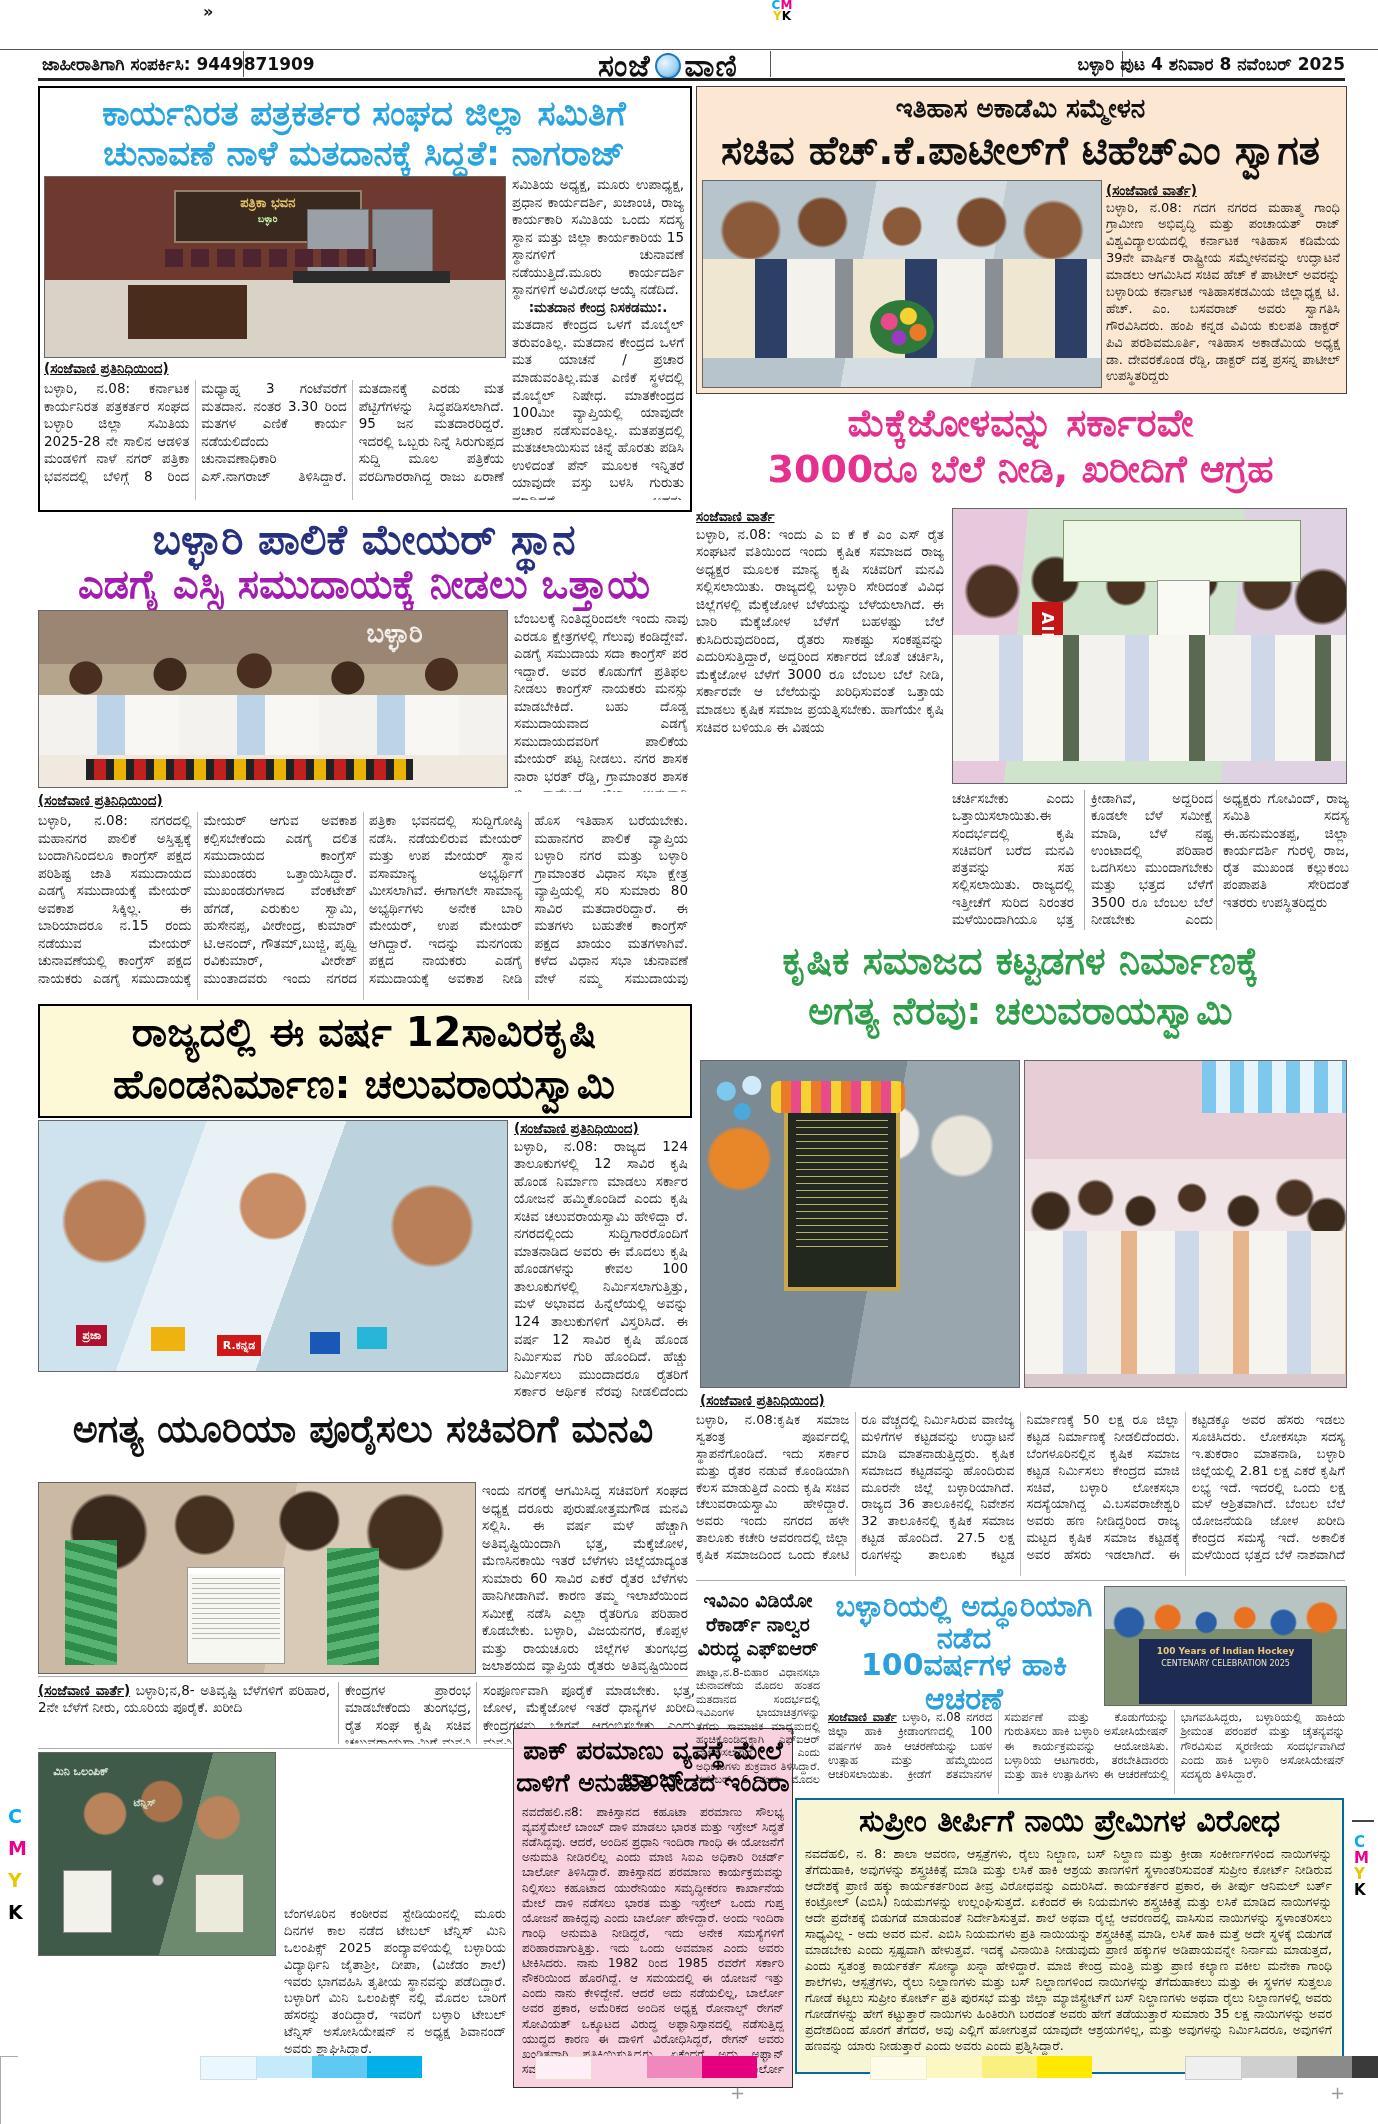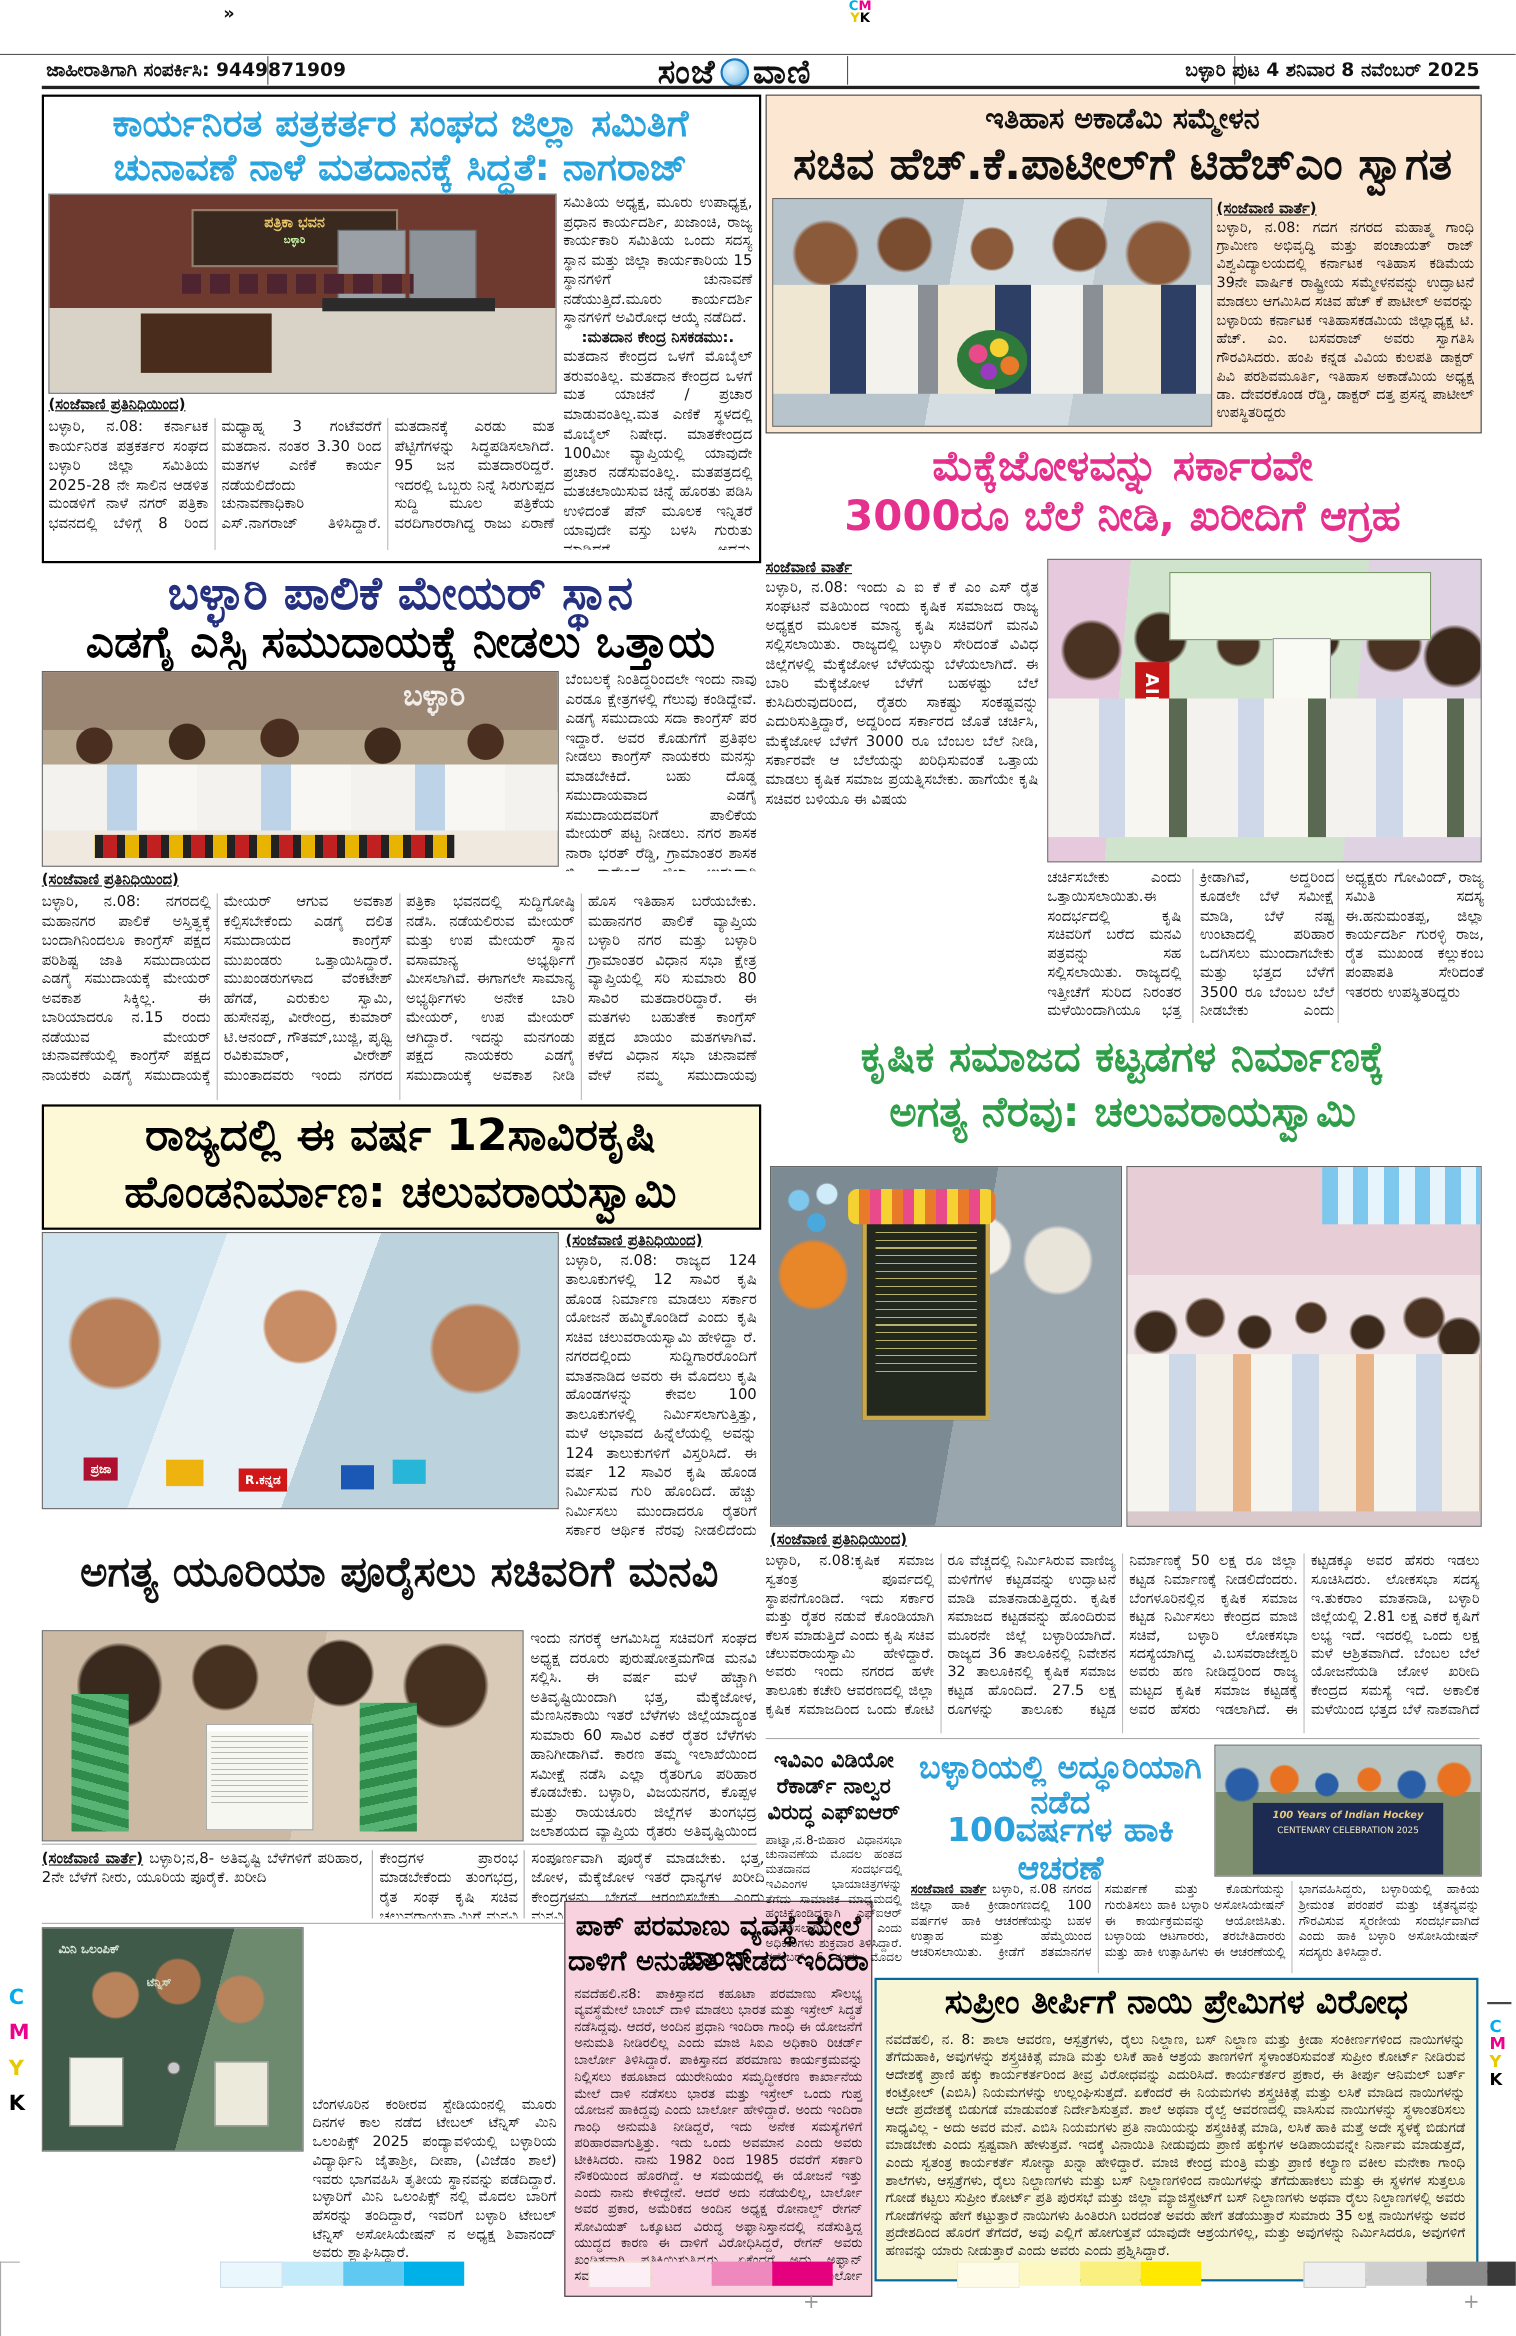--- a/index.html
+++ b/index.html
@@ -64,21 +64,21 @@
 </div>
 <div class="body-txt" style="left:512px;top:176px;width:172px;height:324px;">
   <span>ಸಮಿತಿಯ ಅಧ್ಯಕ್ಷ, ಮೂರು ಉಪಾಧ್ಯಕ್ಷ, ಪ್ರಧಾನ ಕಾರ್ಯದರ್ಶಿ, ಖಜಾಂಚಿ, ರಾಜ್ಯ ಕಾರ್ಯಕಾರಿ ಸಮಿತಿಯ ಒಂದು ಸದಸ್ಯ ಸ್ಥಾನ ಮತ್ತು ಜಿಲ್ಲಾ ಕಾರ್ಯಕಾರಿಯ 15 ಸ್ಥಾನಗಳಿಗೆ ಚುನಾವಣೆ ನಡೆಯುತ್ತಿದೆ.ಮೂರು ಕಾರ್ಯದರ್ಶಿ ಸ್ಥಾನಗಳಿಗೆ ಅವಿರೋಧ ಆಯ್ಕೆ ನಡೆದಿದೆ.</span>
   <div style="font-weight:bold;text-align:center;">:ಮತದಾನ ಕೇಂದ್ರ ನಿಸಕಡಮು:.</div>
   <span>ಮತದಾನ ಕೇಂದ್ರದ ಒಳಗೆ ಮೊಬೈಲ್ ತರುವಂತಿಲ್ಲ. ಮತದಾನ ಕೇಂದ್ರದ ಒಳಗೆ ಮತ ಯಾಚನೆ / ಪ್ರಚಾರ ಮಾಡುವಂತಿಲ್ಲ.ಮತ ಎಣಿಕೆ ಸ್ಥಳದಲ್ಲಿ ಮೊಬೈಲ್ ನಿಷೇಧ. ಮಾತಕೇಂದ್ರದ 100ಮೀ ವ್ಯಾಪ್ತಿಯಲ್ಲಿ ಯಾವುದೇ ಪ್ರಚಾರ ನಡೆಸುವಂತಿಲ್ಲ. ಮತಪತ್ರದಲ್ಲಿ ಮತಚಲಾಯಿಸುವ ಚಿನ್ನೆ ಹೊರತು ಪಡಿಸಿ ಉಳಿದಂತೆ ಪೆನ್ ಮೂಲಕ ಇನ್ನಿತರೆ ಯಾವುದೇ ವಸ್ತು ಬಳಸಿ ಗುರುತು ಮಾಡಿದರೆ ಅದನ್ನು ಅಸಿಂಧುಗೊಳಿಸಲಾಗುವುದು ಎಂದು.ಚುನಾವಣಾಧಿಕಾರಿಗಳು ಹೇಳಿದ್ದಾರೆ.</span>
 </div>
 <div class="abs credit" style="left:44px;top:360px;">(ಸಂಜೆವಾಣಿ ಪ್ರತಿನಿಧಿಯಿಂದ)</div>
 <div class="body-txt body-cols" style="left:44px;top:380px;width:460px;height:120px;column-count:3;">ಬಳ್ಳಾರಿ, ನ.08: ಕರ್ನಾಟಕ ಕಾರ್ಯನಿರತ ಪತ್ರಕರ್ತರ ಸಂಘದ ಬಳ್ಳಾರಿ ಜಿಲ್ಲಾ ಸಮಿತಿಯ 2025-28 ನೇ ಸಾಲಿನ ಆಡಳಿತ ಮಂಡಳಿಗೆ ನಾಳೆ ನಗರ್ ಪತ್ರಿಕಾ ಭವನದಲ್ಲಿ ಬೆಳಿಗ್ಗೆ 8 ರಿಂದ ಮಧ್ಯಾಹ್ನ 3 ಗಂಟೆವರೆಗೆ ಮತದಾನ. ನಂತರ 3.30 ರಿಂದ ಮತಗಳ ಎಣಿಕೆ ಕಾರ್ಯ ನಡೆಯಲಿದೆಂದು ಚುನಾವಣಾಧಿಕಾರಿ ಎಸ್.ನಾಗರಾಜ್ ತಿಳಿಸಿದ್ದಾರೆ. ಮತದಾನಕ್ಕೆ ಎರಡು ಮತ ಪೆಟ್ಟಿಗೆಗಳನ್ನು ಸಿದ್ಧಪಡಿಸಲಾಗಿದೆ. 95 ಜನ ಮತದಾರರಿದ್ದರೆ. ಇದರಲ್ಲಿ ಒಬ್ಬರು ನಿನ್ನೆ ಸಿರುಗುಪ್ಪದ ಸುದ್ದಿ ಮೂಲ ಪತ್ರಿಕೆಯ ವರದಿಗಾರರಾಗಿದ್ದ ರಾಜು ಏರಾಣೆ ಅವರು ತೀರಿಕೊಂಡಿದ್ದು. ಈಗ 94 ಜನ ಮತದಾರರಿದ್ದಾರೆ. ಕಾರ್ಯಕಾರಿ ಸಮಿತಿಯ 15 ಜನರ ಆಯ್ಕೆಗೆ ಬಿಳಿ ಬಣ್ಣದ ಒಂದು ಮತ ಪತ್ರ ಉಳಿದಂತೆ, ಅಧ್ಯಕ್ಷ, ಉಪಾಧ್ಯಕ್ಷರು, ಪ್ರಧಾನ ಕಾರ್ಯದರ್ಶಿ, ಖಜಾಂಚಿ ಹಾಗು ರಾಜ್ಯ ಕಾರ್ಯಕಾರಿ ಸಮಿತಿಗೆ ಪ್ರತ್ಯೇಕ ಮತ ಗಳಿವೆ.</div>
 
 <div class="headline" style="left:38px;top:516px;width:652px;font-size:42px;color:#25307e;">ಬಳ್ಳಾರಿ ಪಾಲಿಕೆ ಮೇಯರ್ ಸ್ಥಾನ</div>
-<div class="headline" style="left:38px;top:562px;width:652px;font-size:40px;color:#000000;">ಎಡಗೈ ಎಸ್ಸಿ ಸಮುದಾಯಕ್ಕೆ ನೀಡಲು ಒತ್ತಾಯ</div>
+<div class="headline" style="left:38px;top:562px;width:652px;font-size:40px;color:#a21caf;">ಎಡಗೈ ಎಸ್ಸಿ ಸಮುದಾಯಕ್ಕೆ ನೀಡಲು ಒತ್ತಾಯ</div>
 <div class="photo" style="left:38px;top:610px;width:468px;height:176px;background:
   radial-gradient(circle at 10% 38%,#4a2f20 0 16px,transparent 17px),
   radial-gradient(circle at 28% 36%,#3f2a1c 0 16px,transparent 17px),
   radial-gradient(circle at 46% 34%,#4a2f20 0 17px,transparent 18px),
   radial-gradient(circle at 66% 38%,#3f2a1c 0 16px,transparent 17px),
   radial-gradient(circle at 86% 36%,#4a2f20 0 16px,transparent 17px),
   linear-gradient(#9b8673 0 30%,#b5a58d 30% 62%,#efe9e0 62% 100%);">
   <div class="ovl" style="right:18%;top:4%;font-size:26px;color:rgba(255,255,255,.85);">ಬಳ್ಳಾರಿ</div>
   <div class="abs" style="left:0;top:48%;width:100%;height:34%;background:repeating-linear-gradient(90deg,#f4f2ee 0 58px,#bcd3e8 58px 86px,#f8f7f4 86px 140px);"></div>
   <div class="abs" style="left:10%;top:84%;width:70%;height:12%;background:repeating-linear-gradient(90deg,#222 0 8px,#c02020 8px 20px,#222 20px 28px,#e8b400 28px 40px);"></div>
@@ -232,21 +232,21 @@
 <div class="headline" style="left:828px;top:1648px;width:272px;font-size:30px;color:#2aa0dc;">100ವರ್ಷಗಳ ಹಾಕಿ ಆಚರಣೆ</div>
 <div class="photo" style="left:1104px;top:1586px;width:241px;height:118px;background:
   radial-gradient(circle at 10% 30%,#2a5fa8 0 6%,transparent 7%),
   radial-gradient(circle at 26% 26%,#e87222 0 6%,transparent 7%),
   radial-gradient(circle at 42% 30%,#2a5fa8 0 6%,transparent 7%),
   radial-gradient(circle at 58% 26%,#e87222 0 6%,transparent 7%),
   radial-gradient(circle at 74% 30%,#2a5fa8 0 6%,transparent 7%),
   radial-gradient(circle at 90% 26%,#e87222 0 6%,transparent 7%),
   linear-gradient(#b8c4c2 0 36%,#7d8f6e 36% 100%);">
   <div class="abs" style="left:14%;top:44%;width:72%;height:50%;background:#1d2a52;color:#efe8c8;text-align:center;font-size:8px;line-height:1.4;padding-top:6px;">
-    <span style="font-weight:bold;font-size:9px;color:#e8c87a;font-style:italic;">100 Years of Indian Hockey</span><br>
+    <span style="font-weight:bold;font-size:9px;color:#e8c87a;">100 Years of Indian Hockey</span><br>
     <span>CENTENARY CELEBRATION 2025</span>
   </div>
 </div>
 <div class="body-txt body-cols" style="left:828px;top:1710px;width:517px;height:84px;column-count:3;font-size:11.5px;line-height:1.24;">
   <span class="credit" style="font-size:11.5px;">ಸಂಜೆವಾಣಿ ವಾರ್ತೆ</span>
   <span>ಬಳ್ಳಾರಿ, ನ.08 ನಗರದ ಜಿಲ್ಲಾ ಹಾಕಿ ಕ್ರೀಡಾಂಗಣದಲ್ಲಿ 100 ವರ್ಷಗಳ ಹಾಕಿ ಆಚರಣೆಯನ್ನು ಬಹಳ ಉತ್ಸಾಹ ಮತ್ತು ಹೆಮ್ಮೆಯಿಂದ ಆಚರಿಸಲಾಯಿತು. ಕ್ರೀಡೆಗೆ ಶತಮಾನಗಳ ಸಮರ್ಪಣೆ ಮತ್ತು ಕೊಡುಗೆಯನ್ನು ಗುರುತಿಸಲು ಹಾಕಿ ಬಳ್ಳಾರಿ ಅಸೋಸಿಯೇಷನ್ ಈ ಕಾರ್ಯಕ್ರಮವನ್ನು ಆಯೋಜಿಸಿತು. ಬಳ್ಳಾರಿಯ ಆಟಗಾರರು, ತರಬೇತಿದಾರರು ಮತ್ತು ಹಾಕಿ ಉತ್ಸಾಹಿಗಳು ಈ ಆಚರಣೆಯಲ್ಲಿ ಭಾಗವಹಿಸಿದ್ದರು, ಬಳ್ಳಾರಿಯಲ್ಲಿ ಹಾಕಿಯ ಶ್ರೀಮಂತ ಪರಂಪರೆ ಮತ್ತು ಚೈತನ್ಯವನ್ನು ಗೌರವಿಸುವ ಸ್ಮರಣೀಯ ಸಂದರ್ಭವಾಗಿದೆ ಎಂದು ಹಾಕಿ ಬಳ್ಳಾರಿ ಅಸೋಸಿಯೇಷನ್ ಸದಸ್ಯರು ತಿಳಿಸಿದ್ದಾರೆ.</span>
 </div>
 
 <div class="abs" style="left:795px;top:1798px;width:545px;height:272px;background:#f8f5d5;border:2px solid #0369a1;overflow:hidden;">
   <div class="headline" style="position:absolute;left:0;top:4px;width:100%;font-size:30px;color:#000;">ಸುಪ್ರೀಂ ತೀರ್ಪಿಗೆ ನಾಯಿ ಪ್ರೇಮಿಗಳ ವಿರೋಧ</div>

